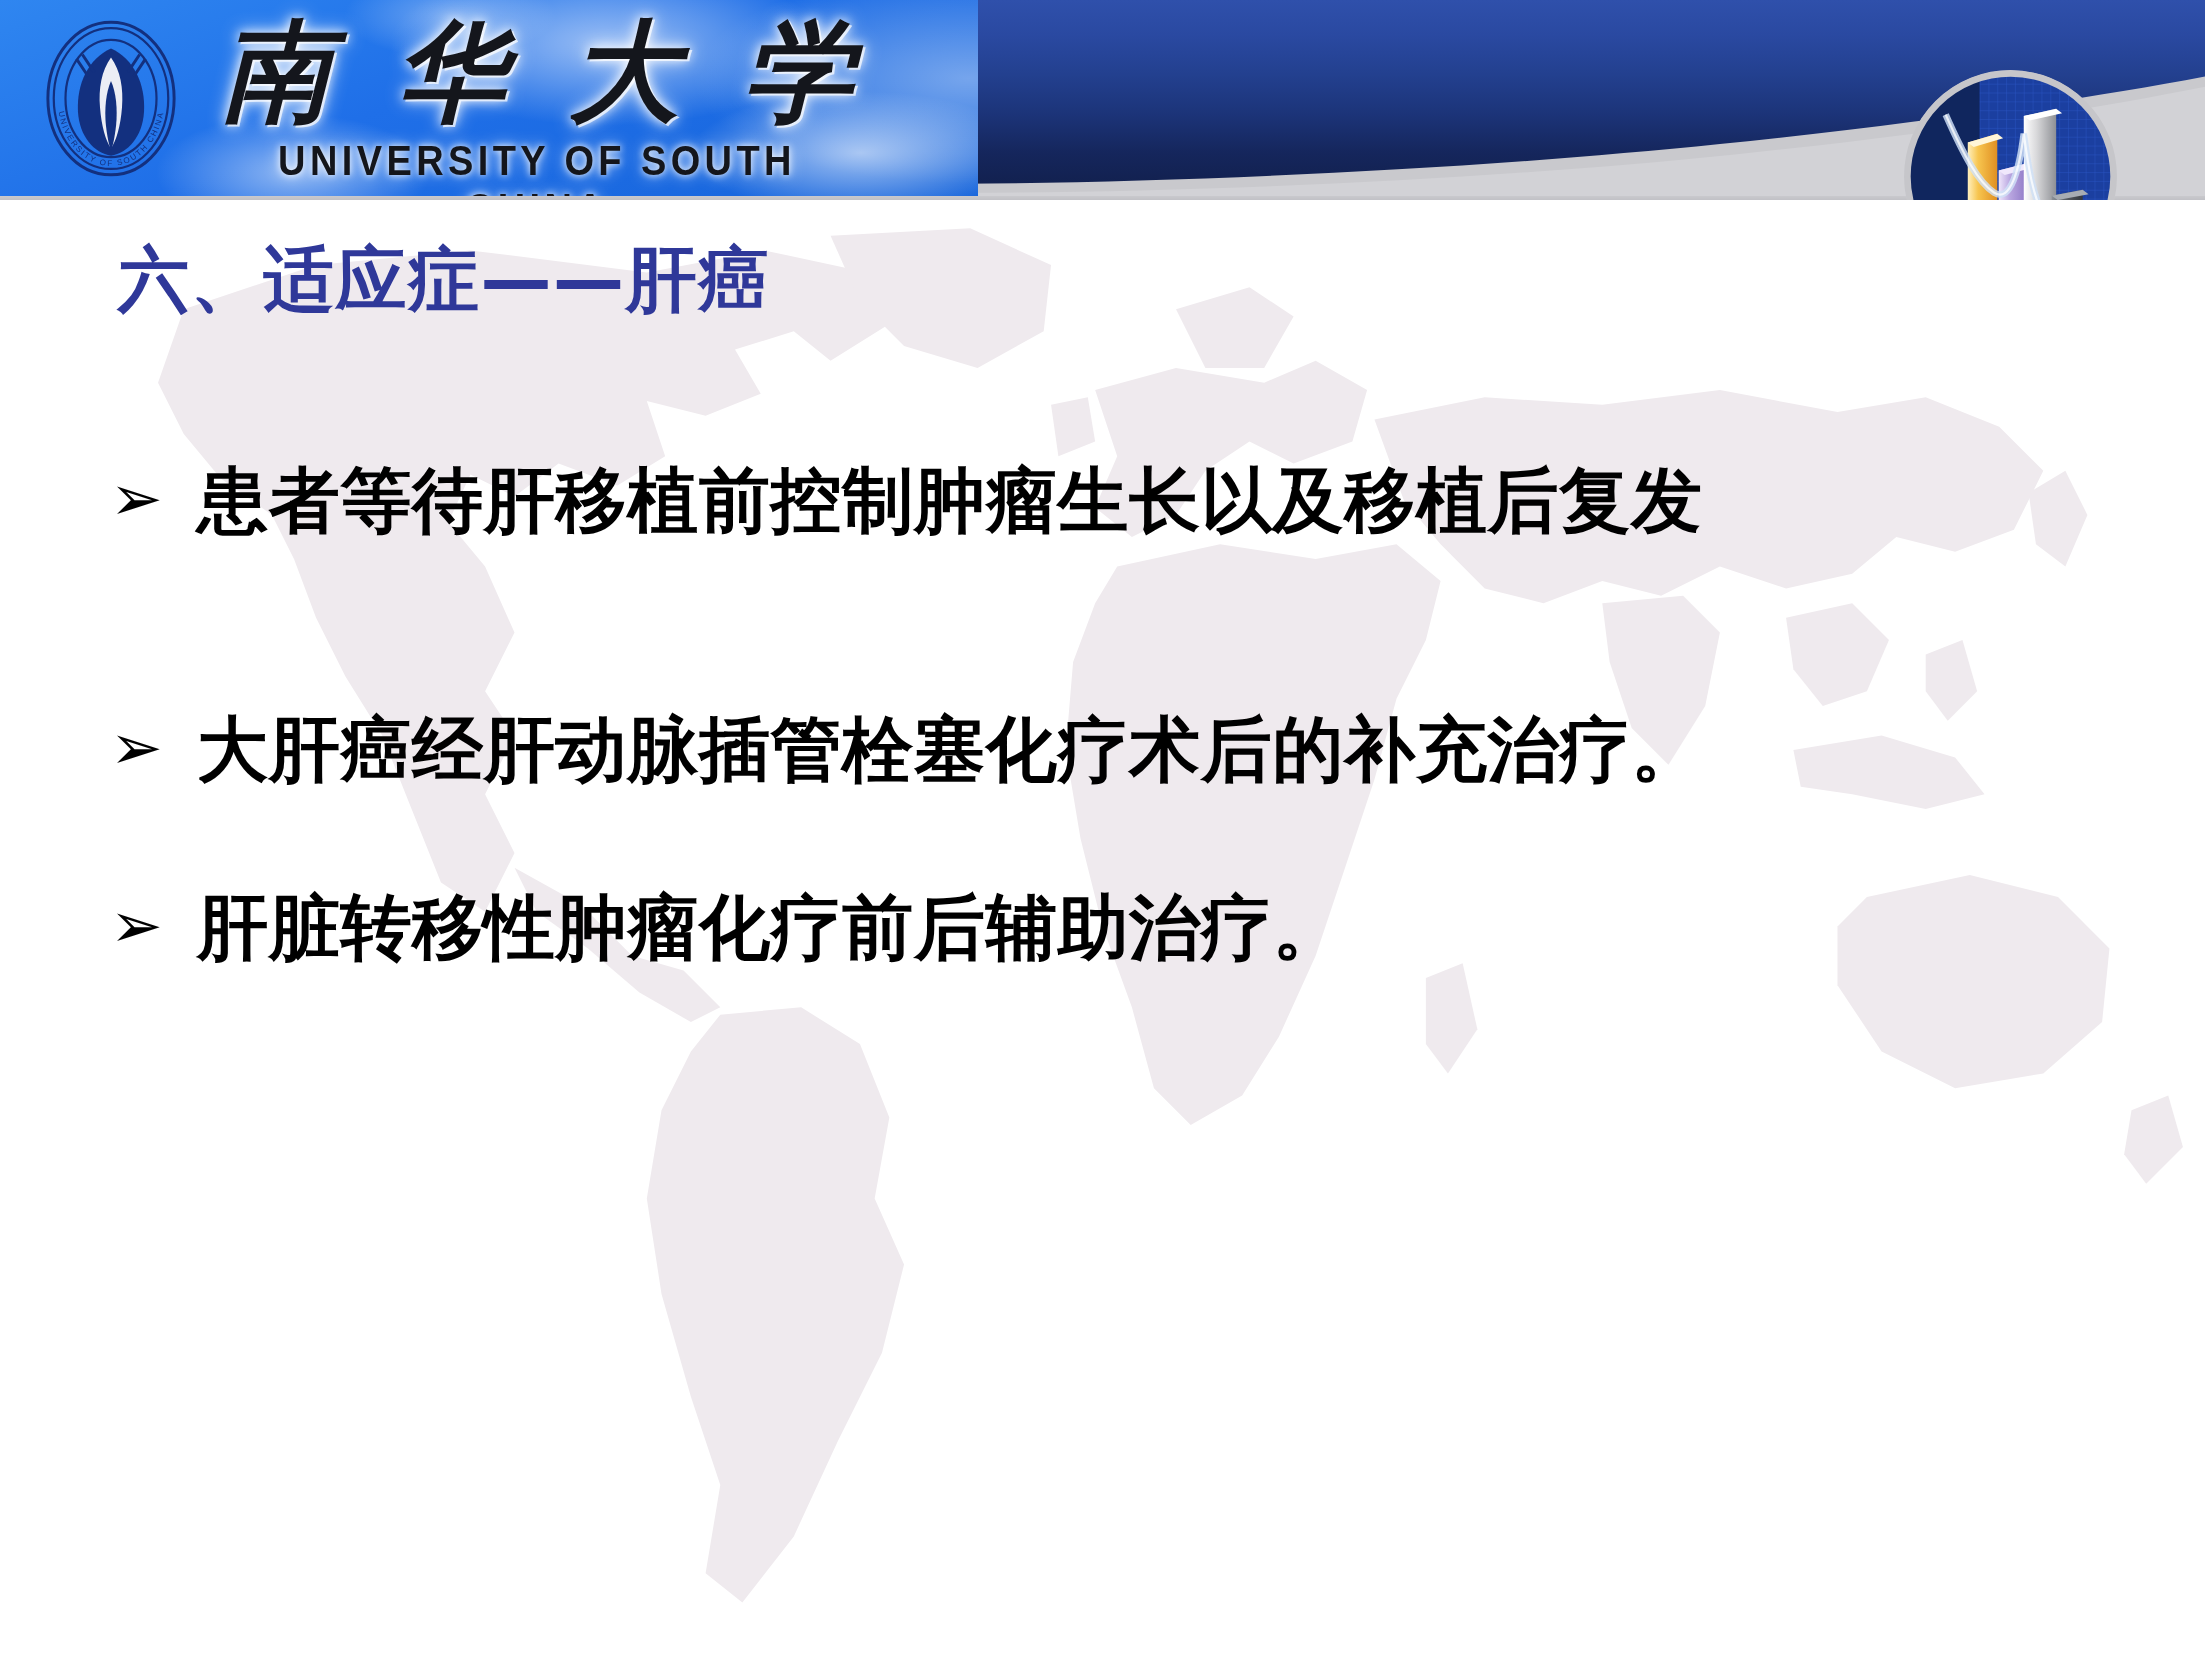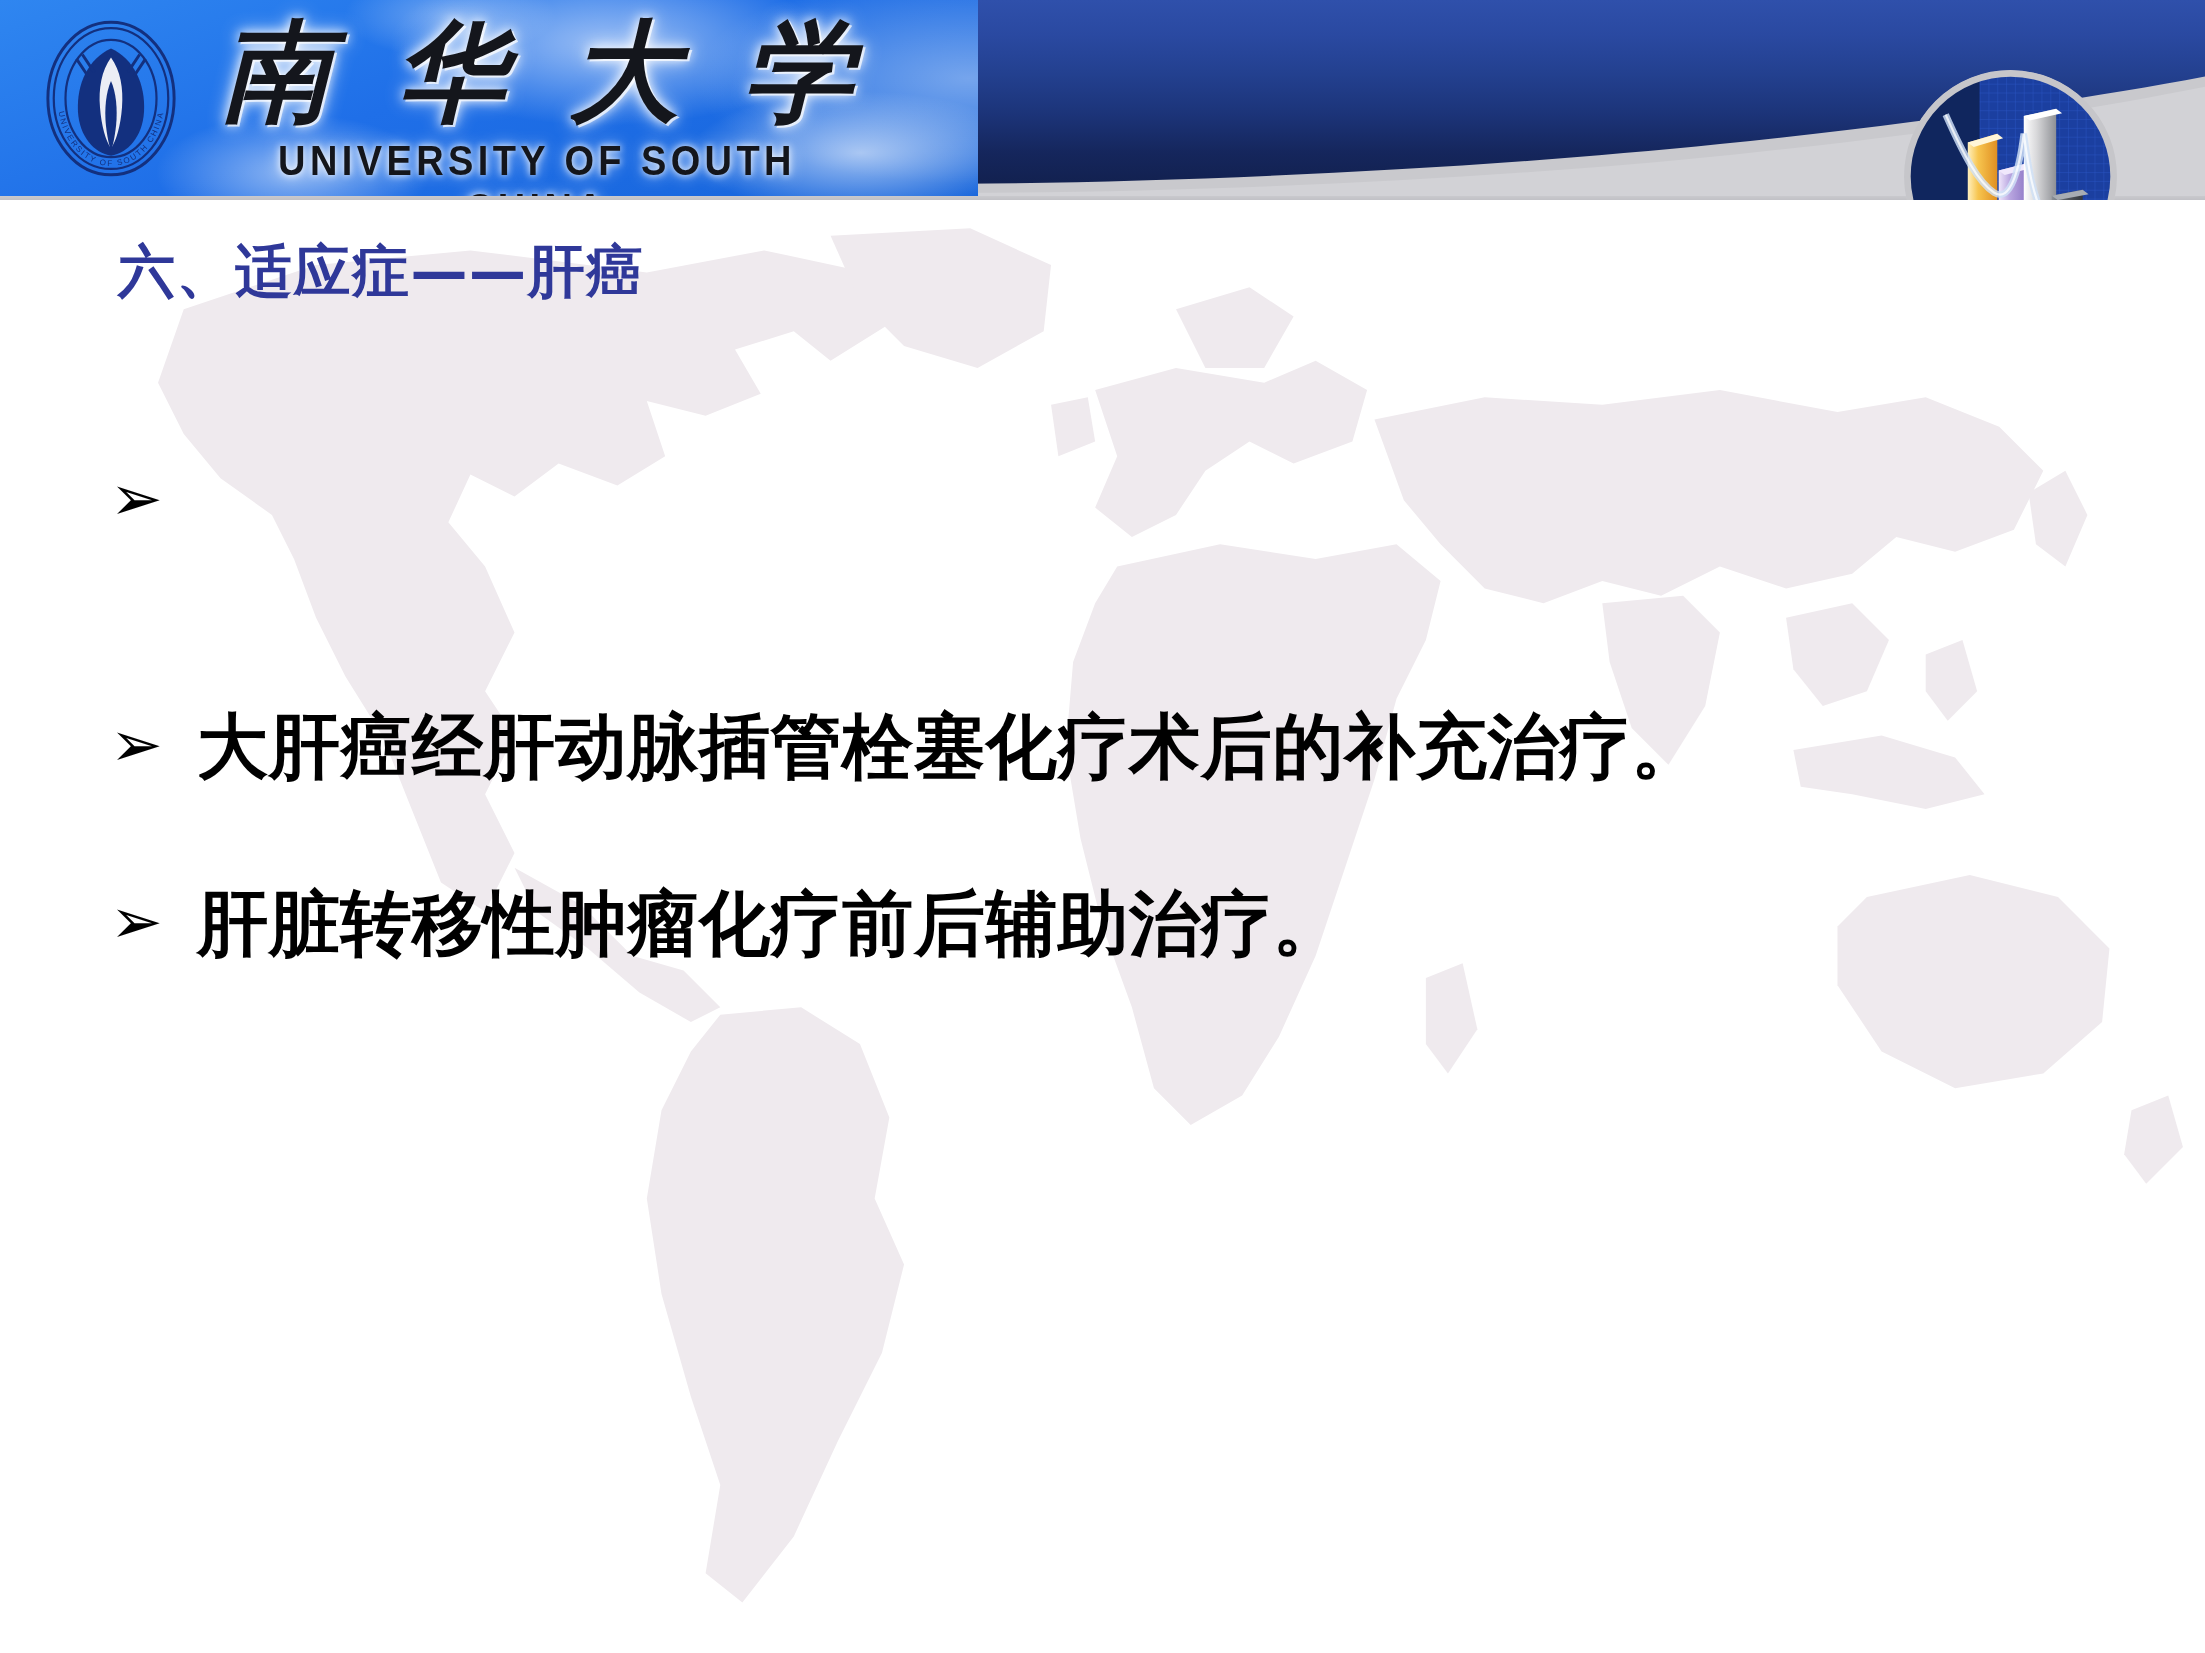--- a/index.html
+++ b/index.html
@@ -134,21 +134,21 @@
   }
   .chart-badge svg { display:block; width:100%; height:100%; }
 
   
   .title {
     position: absolute;
     left: 118px; top: 237px;
     color: #2f3899;
     font-family: "DejaVu Sans","Liberation Sans",sans-serif;
     font-weight: bold;
-    font-size: 57px;
+    font-size: 71px;
     line-height: 1.22;
     letter-spacing: 1.5px;
     white-space: nowrap;
   }
 
   
   .body {
     position: absolute;
     left: 110px; top: 456px;
     width: 2029px;
@@ -346,20 +346,21 @@
     </div>
   </div>
 
   <div class="title">六、适应症——肝癌</div>
 
   <div class="body">
 
     <div class="bullet">
       <span class="bullet-marker">➢</span>
       <span class="bullet-text">
+        <span class="line">患者等待肝移植前控制肿瘤生长以及移植后复发</span>
       </span>
     </div>
 
     <div class="gap-1"></div>
 
     <div class="bullet">
       <span class="bullet-marker">➢</span>
       <span class="bullet-text">
         <span class="line">大肝癌经肝动脉插管栓塞化疗术后的补充治疗。</span>
       </span>

